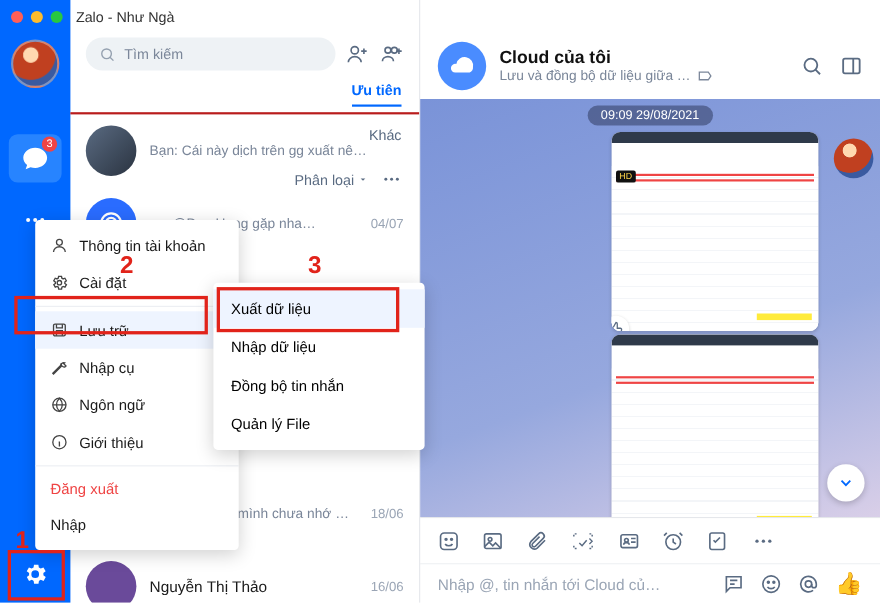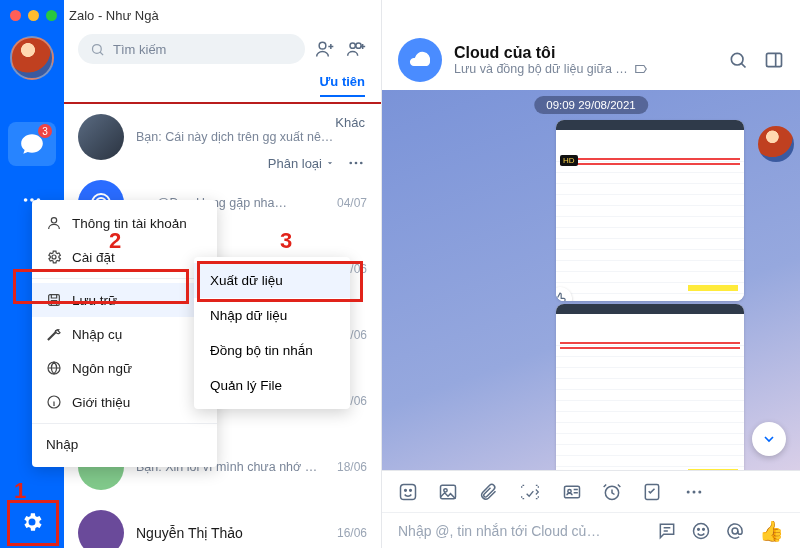--- a/index.html
+++ b/index.html
@@ -45,21 +45,21 @@
   .it-date { font-size: 12px; color: #9aa5b5; margin-left: 6px; }
 
   
   .menu { position: absolute; left: 8px; top: 200px; width: 185px; background: #fff; border-radius: 4px; box-shadow: 0 4px 16px rgba(0,0,0,.18); padding: 6px 0; z-index: 50; font-size: 13.5px; margin-left: 24px; }
   .menu .mi { display: flex; align-items: center; gap: 10px; padding: 9px 14px; color: #1a1a1a; cursor: pointer; position: relative; }
   .menu .mi.hov { background: #eef4ff; }
   .menu hr { border: none; border-top: 1px solid #eceef2; margin: 4px 0; }
   .menu .danger { color: #ef4444; }
   .menu .chev { margin-left: auto; color: #9aa5b5; }
 
-  .submenu { position: absolute; left: 194px; top: 257px; width: 156px; background:#fff; border-radius:4px; box-shadow: 0 4px 16px rgba(0,0,0,.18); padding: 6px 0; z-index: 51; font-size: 13.5px;}
+  .submenu { position: absolute; left: 194px; top: 257px; width: 192px; background:#fff; border-radius:4px; box-shadow: 0 4px 16px rgba(0,0,0,.18); padding: 6px 0; z-index: 51; font-size: 13.5px;}
   .submenu .mi { padding: 10px 16px; cursor: pointer; }
   .submenu .mi.hov { background: #eef4ff; }
 
   
   .anno { position: absolute; border: 3px solid #e1231a; z-index: 60; pointer-events: none; }
   .anno-num { position: absolute; color: #e1231a; font-weight: 700; font-size: 22px; z-index: 61; pointer-events:none; }
 
   
   .chat { flex: 1; display: flex; flex-direction: column; background: #fff; padding-top: 30px; }
   .chat-head { height: 60px; display: flex; align-items: center; padding: 0 16px; gap: 12px; }
@@ -427,20 +427,23 @@
     </div>
   <div class="mi">
       <svg width="16" height="16" viewBox="0 0 24 24" fill="none" stroke="#444" stroke-width="1.8">
         <circle cx="12" cy="12" r="9"></circle>
         <path d="M12 8h.01M11 12h1v5h1"></path>
       </svg>
       <span>Giới thiệu</span>
       <span class="chev">›</span>
     </div>
   <hr>
+  <div class="mi danger">
+      <span>Đăng xuất</span>
+    </div>
   <div class="mi">
       <span>Nhập</span>
     </div>
 </div>
 
 <div class="submenu">
   <div class="mi hov"><span>Xuất dữ liệu</span></div>
   <div class="mi"><span>Nhập dữ liệu</span></div>
   <div class="mi"><span>Đồng bộ tin nhắn</span></div>
   <div class="mi"><span>Quản lý File</span></div>

